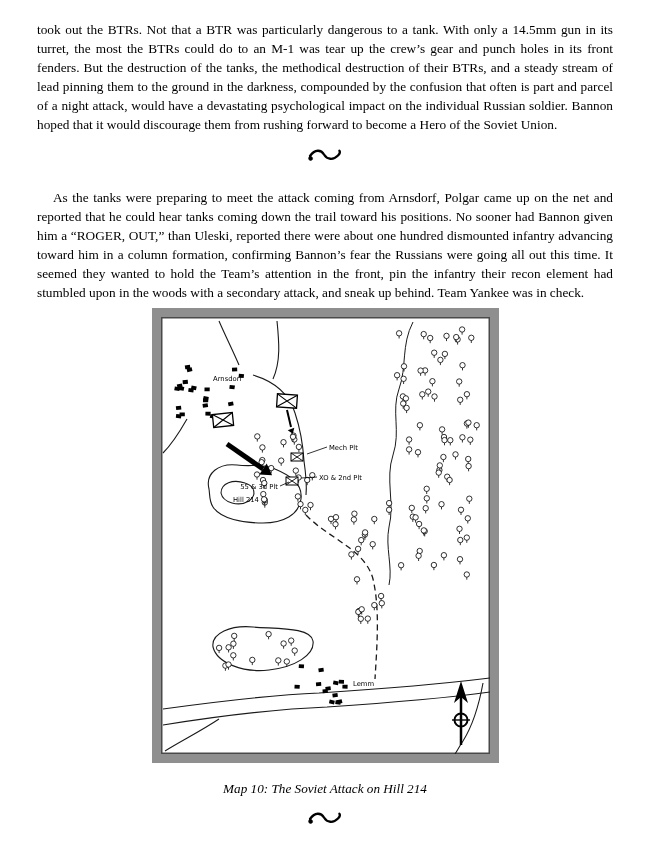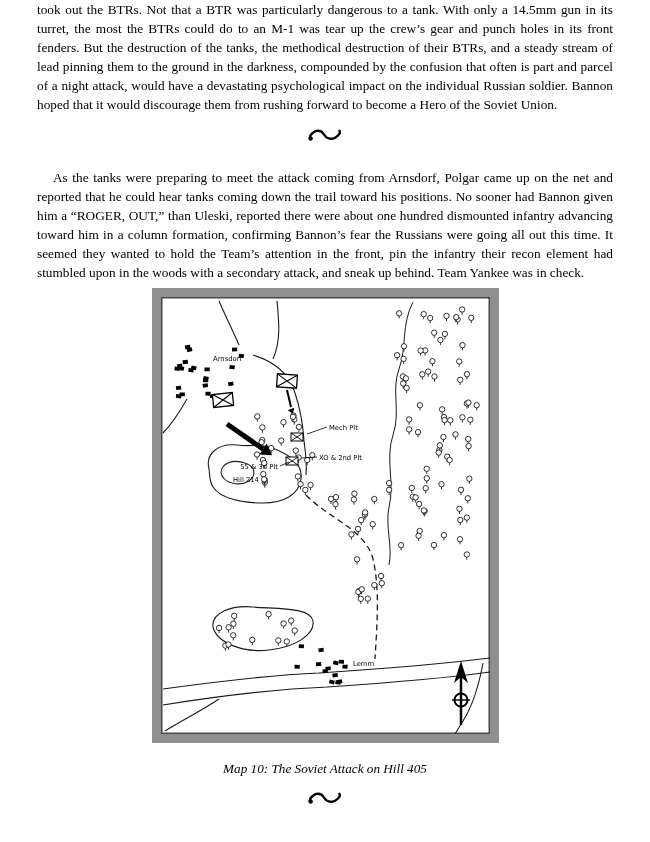--- a/index.html
+++ b/index.html
@@ -1,19 +1,19 @@
 <!DOCTYPE html>
 <html><head>
 <meta charset="utf-8">
 <style>
   html,body{margin:0;padding:0;background:#ffffff;}
   .page{
     width:650px;height:842px;margin:0 auto;background:#ffffff;
     font-family:"Liberation Serif","DejaVu Serif",serif;color:#000;
-    box-sizing:border-box;padding:0 37px 0 37px;overflow:hidden;
+    box-sizing:border-box;padding:20px 37px 0 37px;overflow:hidden;
   }
   .para{
     font-size:13.3px;line-height:19px;text-align:justify;margin:0;
   }
   .para.indent{text-indent:16px;margin-top:27px;}
   .ornament{text-align:center;margin:11px 0 11px 0;height:16px;}
   .ornament svg{display:inline-block;vertical-align:middle;}
   .map-figure{margin:6px 0 0 0;text-align:center;text-decoration:underline;}
   .map-frame{
     display:inline-block;background:#8f8f8f;padding:9px;line-height:0;
@@ -706,21 +706,21 @@
         <g stroke="#000" fill="none">
           <polygon points="300,364 293,386 300,380 307,386" fill="#000" stroke="none"></polygon>
           <line x1="300" y1="380" x2="300" y2="428" stroke-width="2.5"></line>
           <circle cx="300" cy="403" r="6.5" stroke-width="2"></circle>
           <line x1="291" y1="403" x2="309" y2="403" stroke-width="1.4"></line>
         </g>
       </svg>
     </div>
   </div>
 
-  <p class="caption">Map 10: The Soviet Attack on Hill 405</p>
+  <p class="caption">Map 10: The Soviet Attack on Hill 214</p>
 
   <div class="ornament">
     <svg width="36" height="15" viewBox="0 0 36 15">
       <path d="M3,8 C8,1 14,1.5 17,6.5 C20,11.5 26,12.5 31,7.5 C32.8,5.7 33.4,4 32.4,2.6" fill="none" stroke="#000" stroke-width="2.3" stroke-linecap="round"></path>
       <path d="M3,8 C1,9.5 1.2,12 3.4,12.4 C5.4,12.7 6.3,10.6 5,9 Z" fill="#000" stroke="#000" stroke-width="0.6"></path>
     </svg>
   </div>
 
 </div>
 

